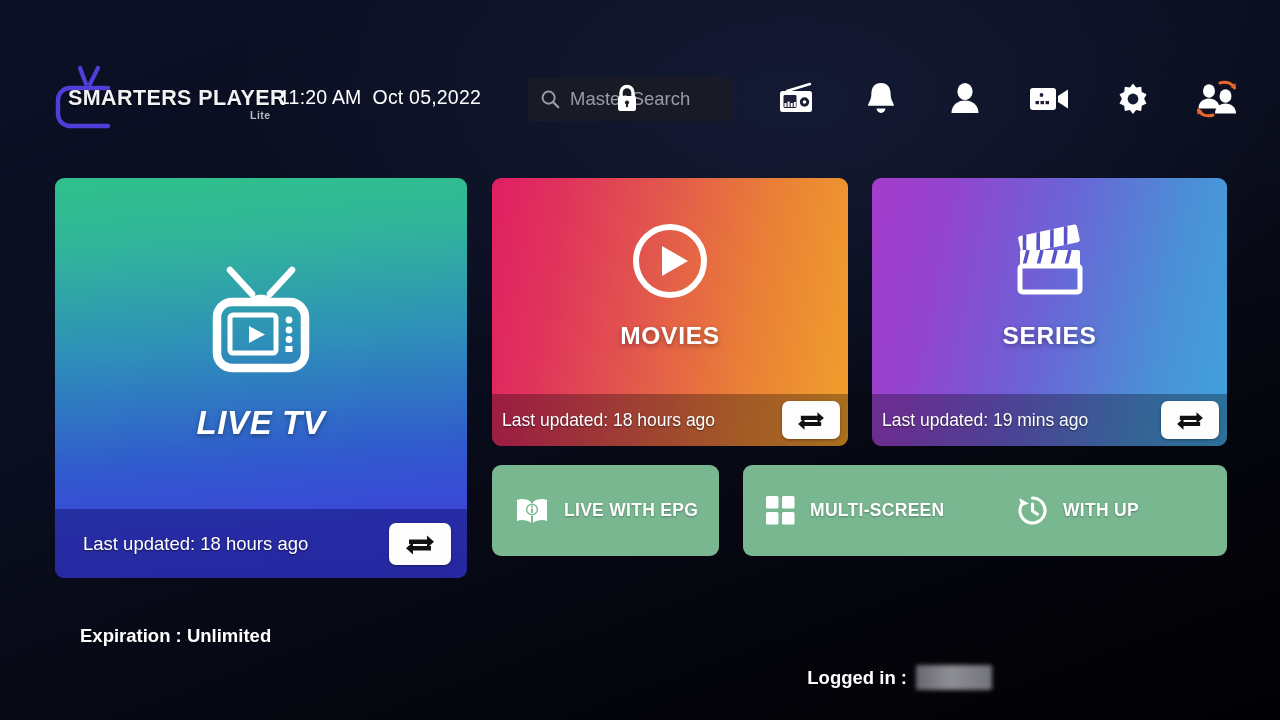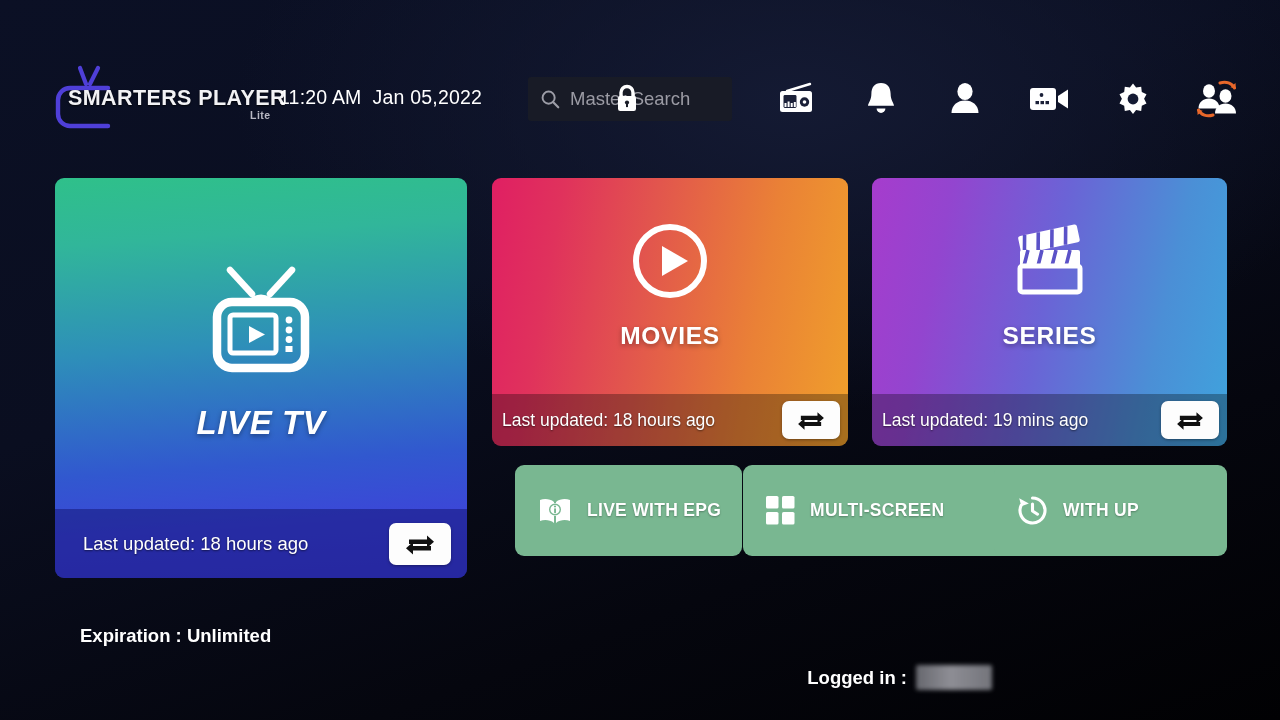--- a/index.html
+++ b/index.html
@@ -118,21 +118,21 @@
   }
   .card-live .refresh-btn { width: 62px; height: 42px; }
   .card-movies .refresh-btn, .card-series .refresh-btn { width: 58px; height: 38px; }
 
   
   .tile {
     position: absolute; top: 287px; height: 91px;
     background: #79b791; border-radius: 9px;
     display: flex; align-items: center; padding-left: 22px; cursor: pointer;
   }
-  .tile-epg   { left: 437px; width: 227px; margin-left: 23px; }
+  .tile-epg   { left: 437px; width: 227px; }
   .tile-multi { left: 688px; width: 271px; }
   .tile-catch { left: 939px; width: 233px; }
   .tile-icon { flex: 0 0 auto; margin-right: 14px; display: flex; align-items: center; }
   .tile-label {
     color: #fff; font-size: 17.5px; font-weight: bold; line-height: 1.18;
     letter-spacing: .3px; text-shadow: 0 1px 2px rgba(0,0,0,.3);
   }
 
   
   #statusbar {
@@ -166,21 +166,21 @@
           <path d="M30 6 L36 22" stroke="#4f3fd8" stroke-width="4.2" fill="none" stroke-linecap="round"></path>
           <path d="M48 6 L40 22" stroke="#4f3fd8" stroke-width="4.2" fill="none" stroke-linecap="round"></path>
           <path d="M58 26 H20 a12 12 0 0 0 -12 12 v14 a12 12 0 0 0 12 12 h38" stroke="#4f3fd8" stroke-width="4.4" fill="none" stroke-linecap="round"></path>
         </svg>
       </span>
       <span class="logo-text">SMARTERS PLAYER</span>
       <span class="logo-sub">Lite</span>
     </div>
 
     <div class="clock">
-      <span>11:20 AM</span><span class="date">Jan 05,2022</span>
+      <span>11:20 AM</span><span class="date">Oct 05,2022</span>
     </div>
 
     <div class="search-box">
       <span class="search-icon">
         <svg width="22" height="22" viewBox="0 0 24 24">
           <circle cx="10.5" cy="10.5" r="6.6" fill="none" stroke="#c9c9d2" stroke-width="2.1"></circle>
           <line x1="15.3" y1="15.3" x2="21" y2="21" stroke="#c9c9d2" stroke-width="2.4" stroke-linecap="round"></line>
         </svg>
       </span>
       <span class="search-ph">Master Search</span>

